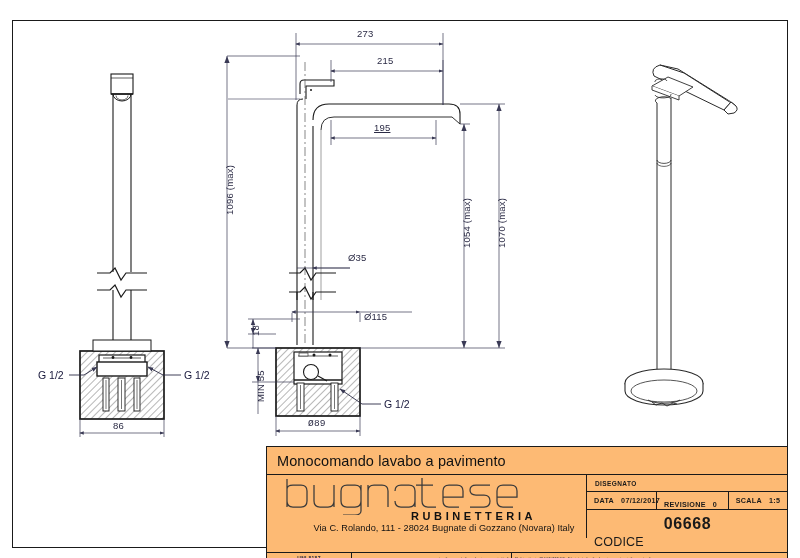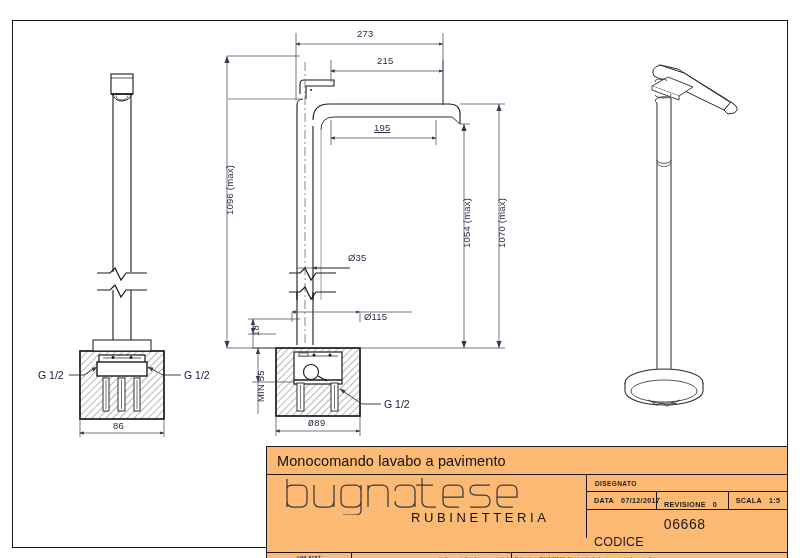--- a/index.html
+++ b/index.html
@@ -31,25 +31,25 @@
   #row-dis{height:17px;border-bottom:1.1px solid #1a1a1a;display:flex;align-items:center;padding-left:8px;}
   #row-dis span{font-size:6.5px;font-weight:bold;letter-spacing:.4px;}
   #row-mid{height:18px;border-bottom:1.4px solid #1a1a1a;display:flex;align-items:center;}
   .cell{display:flex;align-items:center;height:100%;box-sizing:border-box;gap:7px;padding-left:7px;}
   .cell span{font-size:7.2px;font-weight:bold;letter-spacing:.3px;}
   #c-data{width:70px;border-right:1.1px solid #1a1a1a;}
   #c-rev{width:72px;border-right:1.1px solid #1a1a1a;align-items:flex-end;}
   #c-scala{flex:1;justify-content:center;padding-left:0;}
   #row-cod{height:28px;display:flex;align-items:center;gap:20px;padding-left:7px;}
   #cod-lbl{font-size:12.5px;letter-spacing:.2px;margin-top:36px;}
-  #cod-val{font-size:14px;letter-spacing:.6px;}
+  #cod-val{font-size:16px;letter-spacing:.6px;font-weight:bold;}
 
   #logo-wrap{position:absolute;left:14px;top:2px;width:292px;height:58px;}
   #logo-svg{position:absolute;left:0;top:0;}
-  #rubinetteria{position:absolute;left:130px;top:33px;font-size:13px;font-weight:normal;letter-spacing:3.6px;color:#111;}
+  #rubinetteria{position:absolute;left:130px;top:33px;font-size:11px;font-weight:bold;letter-spacing:3.6px;color:#111;}
   #address{position:absolute;left:8px;top:46px;width:310px;text-align:center;font-size:9.2px;color:#111;letter-spacing:.05px;}
 
   #tb-foot{position:absolute;left:0;bottom:0;width:100%;height:11px;
     border-top:1.4px solid #1a1a1a;box-sizing:border-box;display:flex;align-items:center;}
   #foot-uni{width:84px;height:100%;border-right:1.1px solid #1a1a1a;display:flex;align-items:center;justify-content:center;}
   #foot-uni span{font-size:5px;font-weight:bold;letter-spacing:.3px;color:#2b2b45;}
   #foot-mid{flex:1;height:100%;display:flex;align-items:center;justify-content:flex-end;padding-right:2px;}
   #foot-mid span{font-size:4.2px;color:#2b2b45;letter-spacing:.05px;}
   #foot-right{width:272px;height:100%;border-left:1.1px solid #1a1a1a;display:flex;align-items:center;padding-left:3px;}
   #foot-right span{font-size:4.2px;color:#2b2b45;letter-spacing:.05px;}
@@ -301,20 +301,21 @@
           <path d="M141,1 L141,24 Q141,30 147,30 L155,30 M135,8 L152,8"></path>
 
           <path d="M162,20 L182,20 L182,14 Q182,8 176,8 L168,8 Q162,8 162,14 L162,24 Q162,30 168,30 L178,30"></path>
 
           <path d="M209,8 L195,8 Q189,8 189,13 Q189,18 195,18 L203,18 Q209,18 209,24 Q209,30 203,30 L189,30"></path>
 
           <path d="M216,20 L236,20 L236,14 Q236,8 230,8 L222,8 Q216,8 216,14 L216,24 Q216,30 222,30 L232,30"></path>
         </g>
       </svg>
       <div id="rubinetteria">RUBINETTERIA</div>
+      <div id="address">Via C. Rolando, 111 - 28024 Bugnate di Gozzano (Novara) Italy</div>
     </div>
   </div>
 
   <div id="tb-right">
     <div class="tb-row" id="row-dis">
       <span>DISEGNATO</span>
     </div>
     <div class="tb-row" id="row-mid">
       <div class="cell" id="c-data">
         <span>DATA</span>

